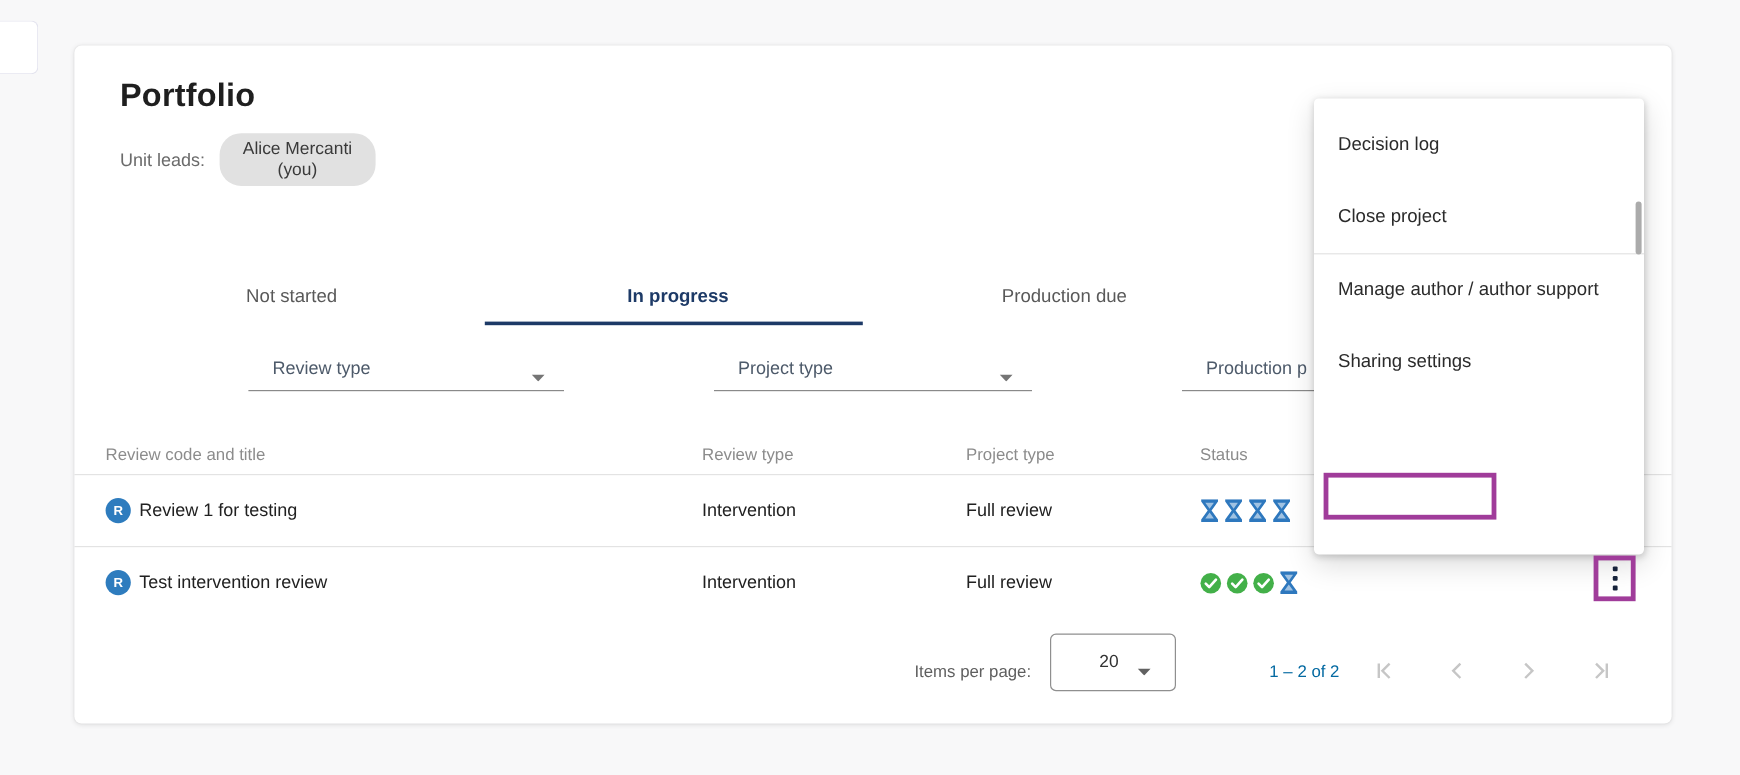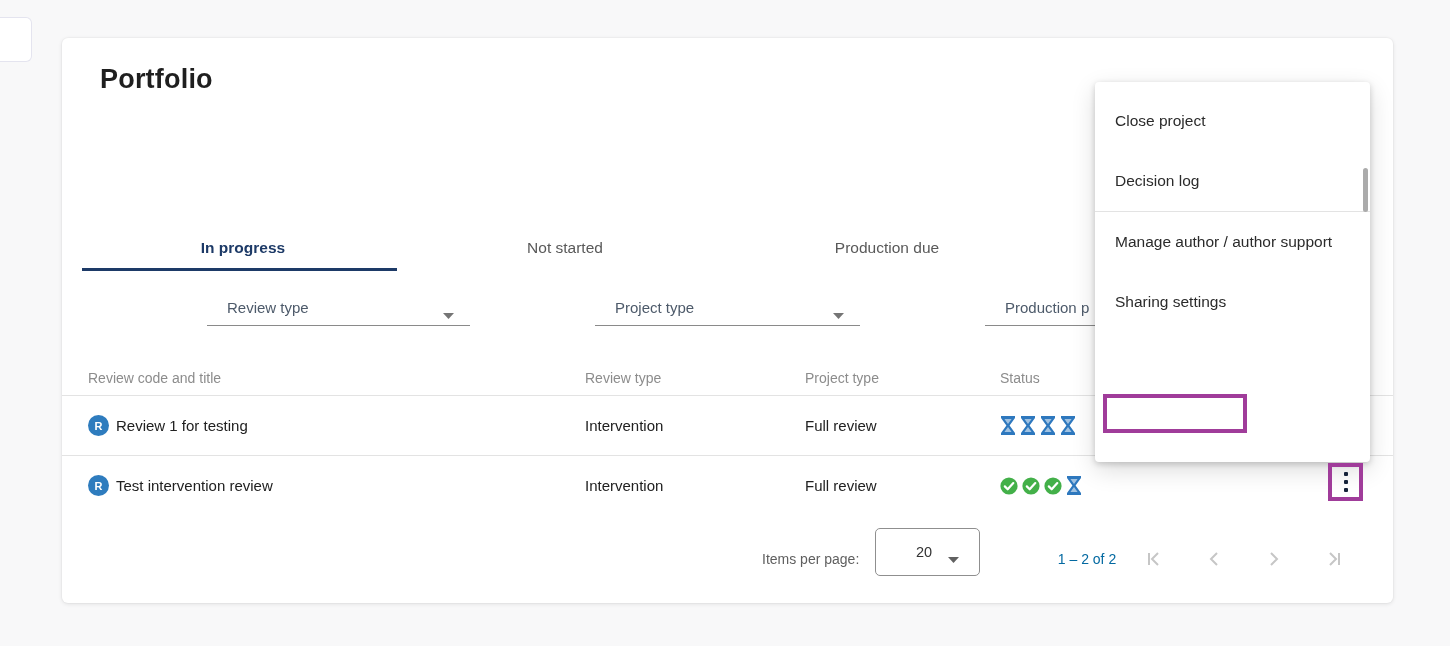--- a/index.html
+++ b/index.html
@@ -122,24 +122,28 @@
 </style>
 </head>
 <body>
 
 <div class="edge-stub"></div>
 
 <div class="card">
 
   <div class="page-title">Portfolio</div>
 
+  <div class="unit-leads">
+    <span class="lbl">Unit leads:</span>
+    <span class="chip">Alice Mercanti (you)</span>
+  </div>
 
   <div class="tabs">
+    <div class="tab">Not started</div>
     <div class="tab active">In progress</div>
-    <div class="tab">Not started</div>
     <div class="tab">Production due</div>
     <div class="tab"></div>
   </div>
 
   <div class="filter f1">
     <span class="flabel">Review type</span>
     <span class="arrow">
       <svg width="11" height="6" viewBox="0 0 11 6">
           <path d="M0 0h11L5.5 6z" fill="#757575"></path>
         </svg>
@@ -249,22 +253,22 @@
       <svg width="18" height="18" viewBox="0 0 18 18" fill="none" stroke="#c6c6c6" stroke-width="2">
           <path d="M14 3v12"></path>
           <path d="M5 3l6 6-6 6"></path>
         </svg>
     </span>
   </div>
 
 </div>
 
 <div class="menu">
+  <div class="menu-item">Decision log</div>
   <div class="menu-item">Close project</div>
-  <div class="menu-item">Decision log</div>
   <div class="menu-divider"></div>
   <div class="menu-item">Manage author / author support</div>
   <div class="menu-item">Sharing settings</div>
   <div class="hl-share"></div>
   <div class="menu-scrollthumb"></div>
 </div>
 
 <div class="kebab-wrap">
   <span class="kebab">
       <i></i>

